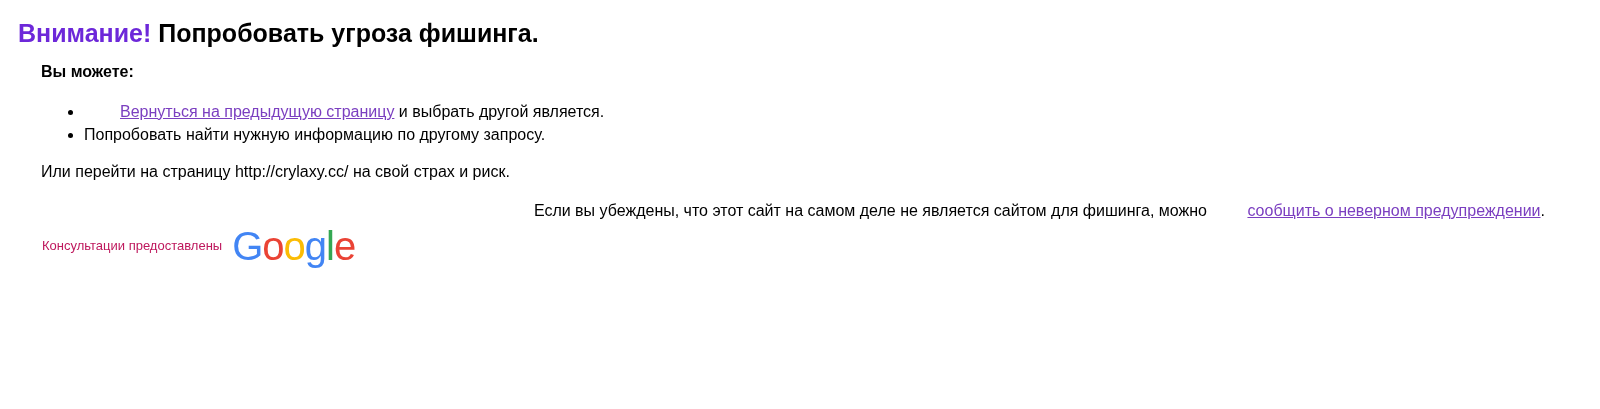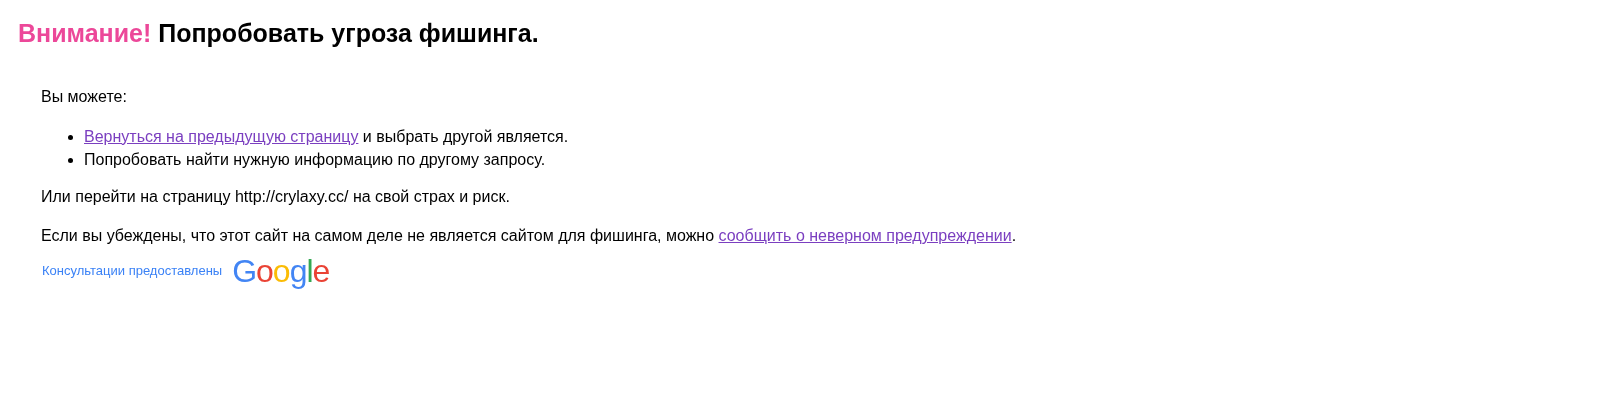--- a/index.html
+++ b/index.html
@@ -14,51 +14,52 @@
     line-height: 22px;
     color: #000000;
   }
   h1.page-title {
     margin: 18px 0 0 18px;
     font-size: 25px;
     line-height: 30px;
     font-weight: bold;
     color: #000000;
   }
-  .warning-label { color: #ec4899; }
+  .warning-label { color: #6d28d9; }
   .content { margin: 0 55px 0 41px; }
   p { margin: 0; }
   .intro-paragraph { margin-top: 66px; max-width: 1506px; }
-  .options-label { margin-top: 38px; font-weight: normal; }
+  .options-label { margin-top: 13px; font-weight: bold; }
   ul.options-list {
     margin: 17px 0 0 0;
     padding: 0 0 0 43px;
     line-height: 23px;
     list-style: disc outside;
   }
   a.link {
     color: #7b3fc0;
     text-decoration: underline;
     cursor: pointer;
+    margin-left: 36px;
   }
   .proceed-paragraph { margin-top: 15px; }
-  .report-paragraph { margin-top: 17px; }
+  .report-paragraph { margin-top: 17px; text-align: right; }
   .footer-row {
     margin: 8px 0 0 1px;
     display: flex;
     align-items: center;
     gap: 10px;
   }
   .provided-by {
     font-size: 13px;
     line-height: 16px;
-    color: #3b82f6;
+    color: #be185d;
   }
   .google-logo {
-    font-size: 32px;
+    font-size: 40px;
     line-height: 32px;
     letter-spacing: -1px;
     font-weight: 500;
     user-select: none;
   }
 </style>
 </head>
 <body>
 
 <div>

